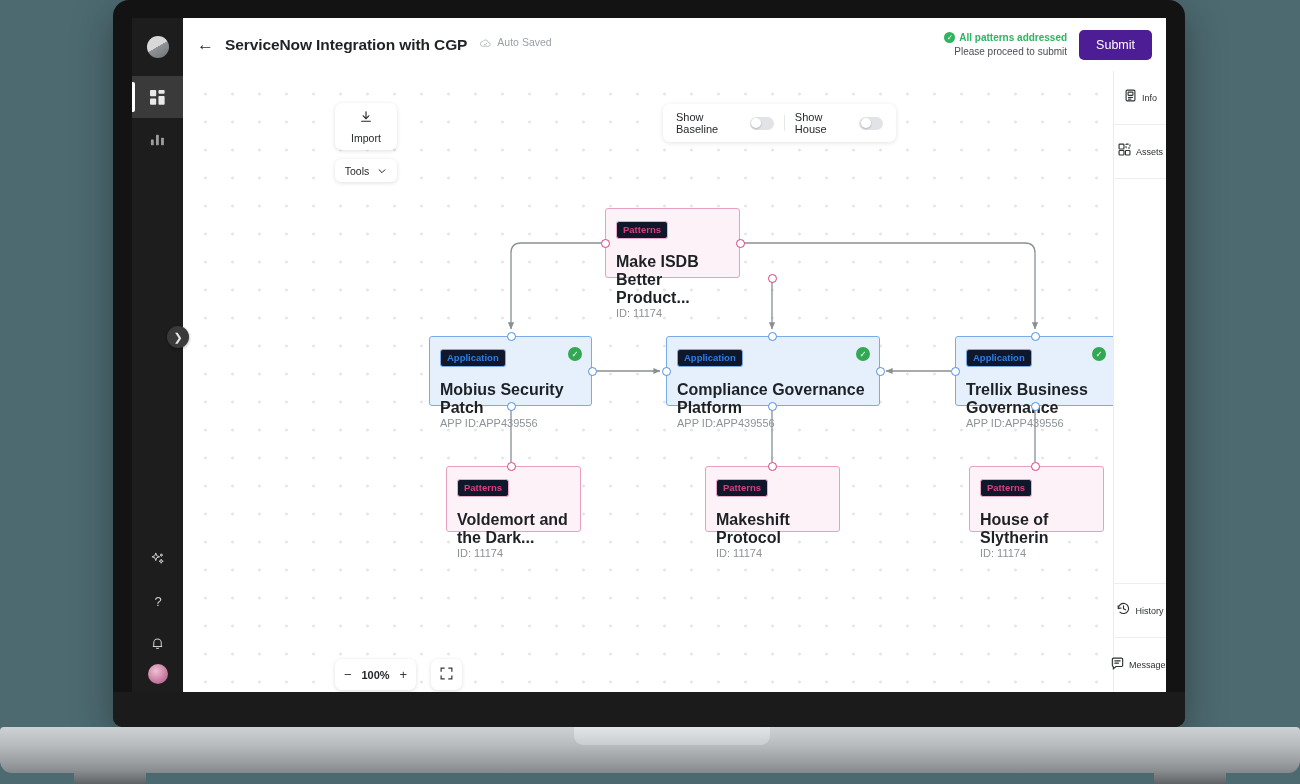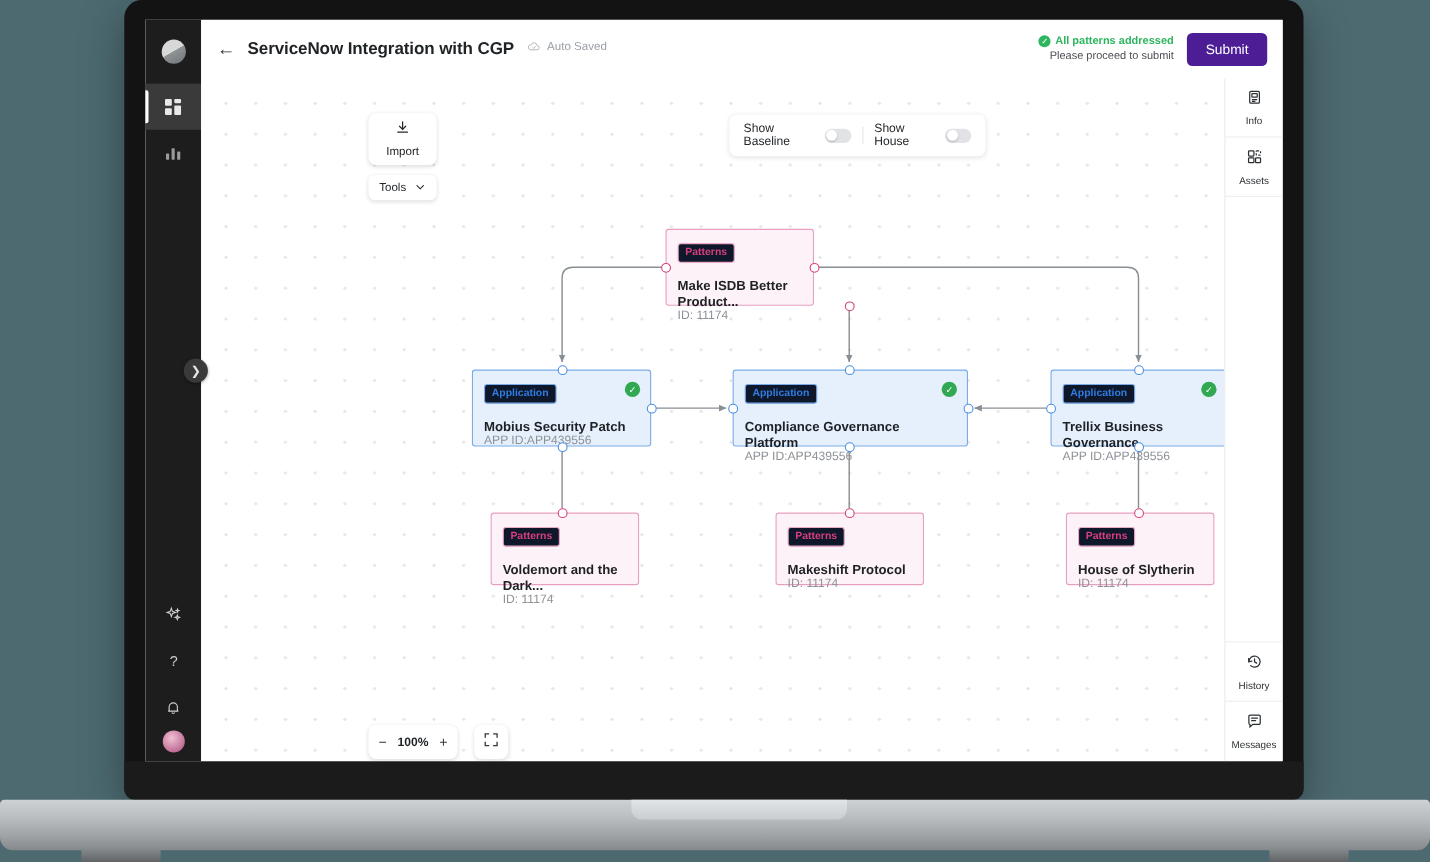--- a/index.html
+++ b/index.html
@@ -162,21 +162,21 @@
   .node { position: absolute; border-radius: 3px; }
   .node-pattern { background: #fdf2f7; border: 1.3px solid #e8a0c0; }
   .node-app { background: #e6f0fd; border: 1.3px solid #7aabe8; }
   .node-chip {
     display: inline-block; font-size: 9.5px; padding: 2.5px 6px;
     border-radius: 3px; background: #0f172a; font-weight: 700; text-align: right;
   }
   .chip-pattern { color: #d6407f; border: 1px solid #eba9c8; }
   .chip-app { color: #2f7de1; border: 1px solid #7aabe8; }
   .node-inner { padding: 10px 10px 0 10px; }
-  .node-title { font-size: 12px; font-weight: 700; color: #1d2125; margin-top: 14px; }
+  .node-title { font-size: 16px; font-weight: 700; color: #1d2125; margin-top: 14px; }
   .node-sub { font-size: 11px; color: #8d9297; margin-top: 0; }
   .node-check {
     position: absolute; right: 9px; top: 10px; width: 14px; height: 14px; border-radius: 50%;
     background: #32a852; color: #fff; display: flex; align-items: center; justify-content: center;
     font-size: 8.5px; line-height: 1;
   }
 
   
   .port {
     position: absolute; width: 9px; height: 9px; border-radius: 50%;
@@ -199,21 +199,21 @@
     display: flex; align-items: center; justify-content: center; cursor: pointer;
   }
 
   
   .right-panel {
     position: absolute; left: 930px; top: 53px; width: 53px; height: 621px;
     background: #fff; border-left: 1px solid #ebecee;
     display: flex; flex-direction: column;
   }
   .rp-item {
-    height: 54px; display: flex; flex-direction: column; align-items: center;
+    height: 54px; display: flex; flex-direction: row; align-items: center;
     justify-content: center; gap: 4px; cursor: pointer;
     border-bottom: 1px solid #eceef0;
   }
   .rp-item .lbl { font-size: 9px; color: #2c3033; }
   .rp-spacer { flex: 1; border-bottom: 1px solid #eceef0; }
 </style>
 </head>
 <body>
 
 <div id="root">

